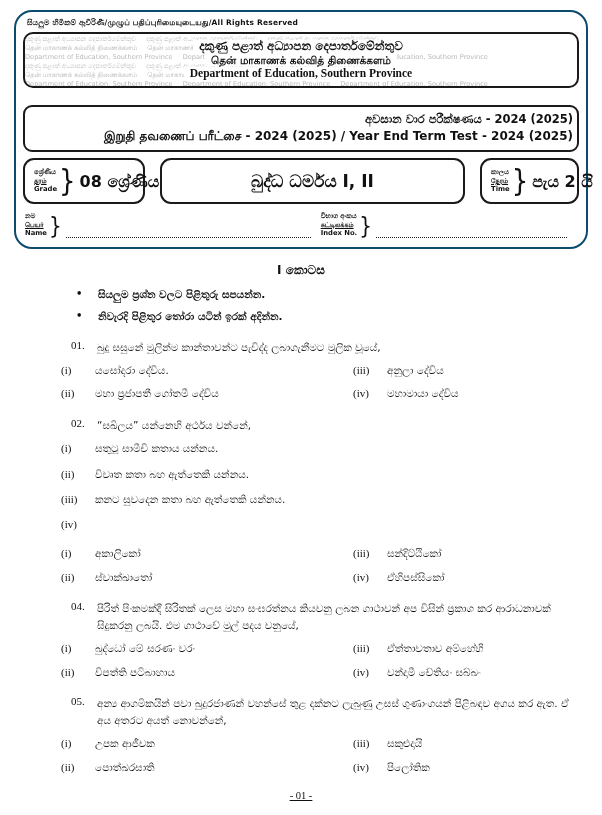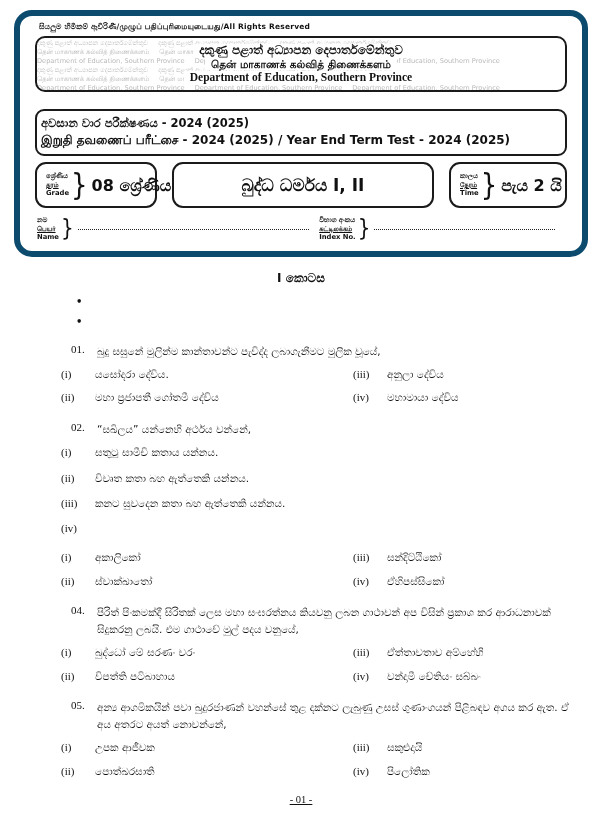--- a/index.html
+++ b/index.html
@@ -1,46 +1,46 @@
 <!DOCTYPE html>
 <html><head>
 <meta charset="utf-8">
 <style>
   * { margin:0; padding:0; box-sizing:border-box; }
   html,body { width:602px; height:815px; background:#fff; overflow:hidden; }
   body { font-family:"DejaVu Sans", sans-serif; color:#111; }
 
   
-  .outer-box { margin:10px 14px 0; border:6px solid #0c4a6e; border-radius:18px; padding:4px 15px 9px; background:#fff; }
+  .outer-box { margin:10px 14px 0; border:2px solid #0c4a6e; border-radius:18px; padding:4px 7px 9px; background:#fff; }
   .rights-line { font-size:7.5px; font-weight:bold; margin:2px 0 4px 4px; letter-spacing:.2px; }
 
   .dept-box { position:relative; border:2px solid #1a1a1a; border-radius:10px; height:56px; overflow:hidden; margin-bottom:17px; }
   .wm-layer { position:absolute; inset:0; padding-top:1px; }
   .wm-row { white-space:nowrap; font-size:6.6px; line-height:9px; color:#b9b9b9; overflow:hidden; }
   .wm-row span { margin-right:10px; }
   .dept-overlay { position:absolute; inset:0; display:flex; flex-direction:column; align-items:center; justify-content:center; gap:1px; }
   .dept-si { font-size:12px; font-weight:bold; background:#fff; padding:0 6px; line-height:13px; }
   .dept-ta { font-size:10.5px; font-weight:bold; background:#fff; padding:0 6px; line-height:12px; }
   .dept-en { font-size:11.5px; font-weight:bold; font-family:"Liberation Serif", serif; background:#fff; padding:0 6px; line-height:13px; }
 
-  .exam-box { border:2px solid #1a1a1a; border-radius:9px; text-align:left; padding:5px 4px 6px; margin-bottom:6px; }
+  .exam-box { border:2px solid #1a1a1a; border-radius:9px; text-align:right; padding:5px 4px 6px; margin-bottom:6px; }
   .exam-si { font-size:11.5px; font-weight:bold; margin-bottom:3px; }
   .exam-ta-en { font-size:12px; font-weight:bold; }
 
   .boxes-row { display:flex; gap:15px; align-items:stretch; margin-bottom:5px; }
   .pill { border:2px solid #1a1a1a; border-radius:11px; display:flex; align-items:center; padding:3px 9px; }
   .grade-box { width:122px; }
   .subject-box { flex:1; justify-content:center; font-size:17px; font-weight:bold; min-height:46px; }
-  .time-box { width:118px;align-items:center; }
+  .time-box { width:99px;align-items:center; }
   .label-stack { display:flex; flex-direction:column; font-size:6.8px; font-weight:bold; line-height:1.3; }
   .label-stack .ta { font-size:6.4px;text-decoration:underline; }
   .brace { font-size:26px; font-weight:400; margin:0 4px 0 2px; transform:scaleY(1.15); display:inline-block; }
   .pill-value { font-size:16px; font-weight:bold; white-space:nowrap; }
 
-  .name-row { display:flex; align-items:flex-start; padding:3px 2px 0; }
+  .name-row { display:flex; align-items:flex-end; padding:3px 2px 0; }
   .name-row .brace { font-size:20px; margin:0 2px; }
   .dotted { flex:1; border-bottom:1.6px dotted #222; height:14px; margin:0 10px 0 2px; }
   .dotted.short { flex:0.78; }
 
   
   .part-title { text-align:center; font-size:12px; font-weight:bold; margin:14px 0 11px; }
   .instructions { margin-left:76px; }
   .instr-item { display:flex; font-size:10.5px; font-weight:bold; margin-bottom:9px; }
   .bullet { width:22px; flex-shrink:0; font-size:10px; }
 
@@ -127,23 +127,25 @@
     <span class="brace">}</span>
     <div class="dotted short"></div>
   </div>
 </div>
 
 <div class="part-title">I කොටස</div>
 
 <div class="instructions">
   <div class="instr-item">
     <span class="bullet">•</span>
+    <span>සියලුම ප්‍රශ්න වලට පිළිතුරු සපයන්න.</span>
   </div>
   <div class="instr-item">
     <span class="bullet">•</span>
+    <span>නිවැරදි පිළිතුර තෝරා යටින් ඉරක් අදින්න.</span>
   </div>
 </div>
 
 <div class="questions">
 
   <div class="question">
     <div class="q-head">
       <span class="q-no">01.</span>
       <span class="q-text">බුදු සසුනේ මුලින්ම කාන්තාවන්ට පැවිද්ද ලබාගැනීමට මුලික වූයේ,</span>
     </div>

